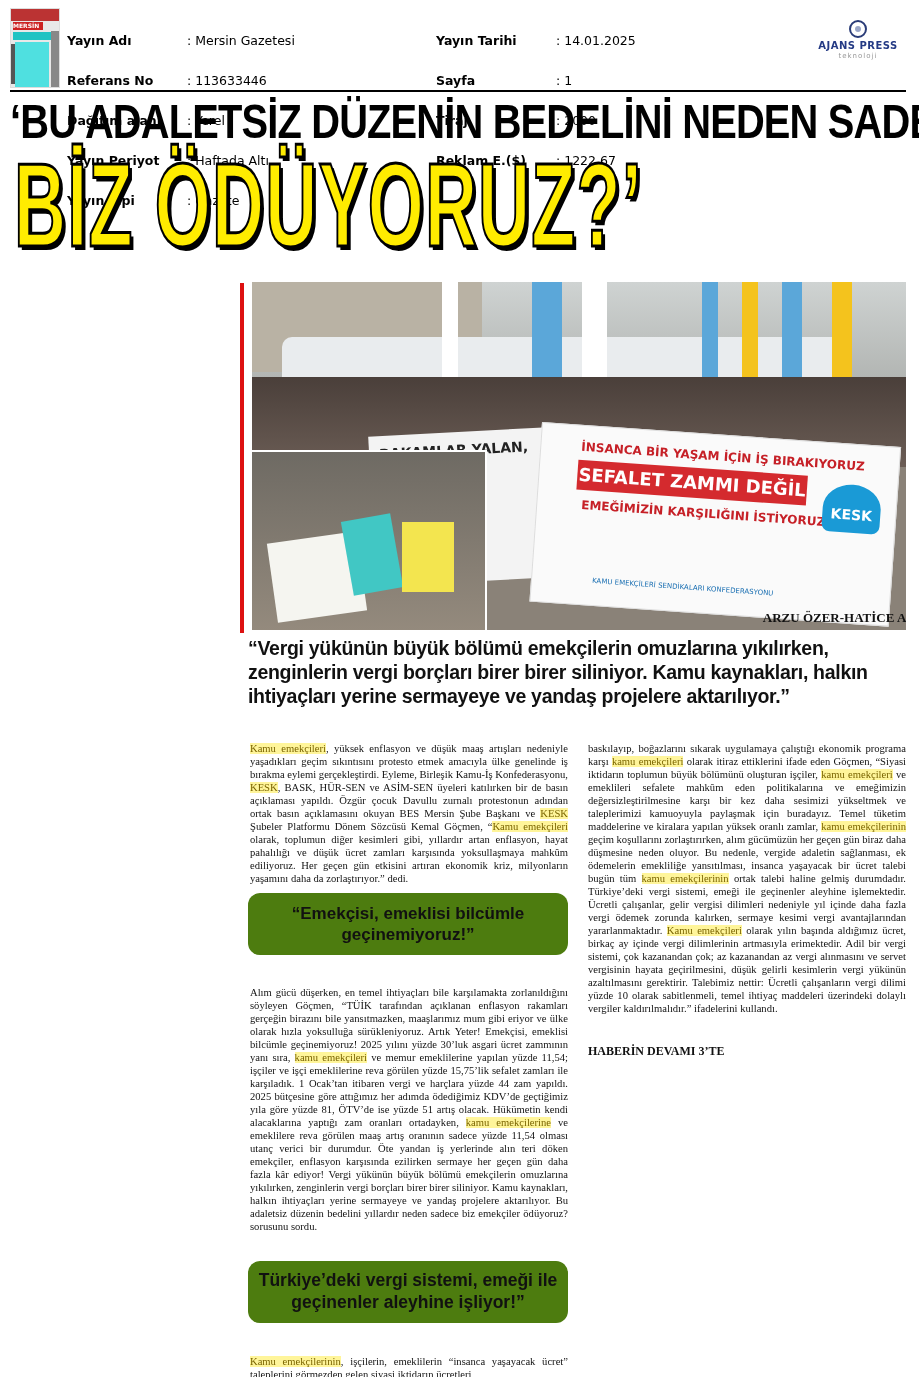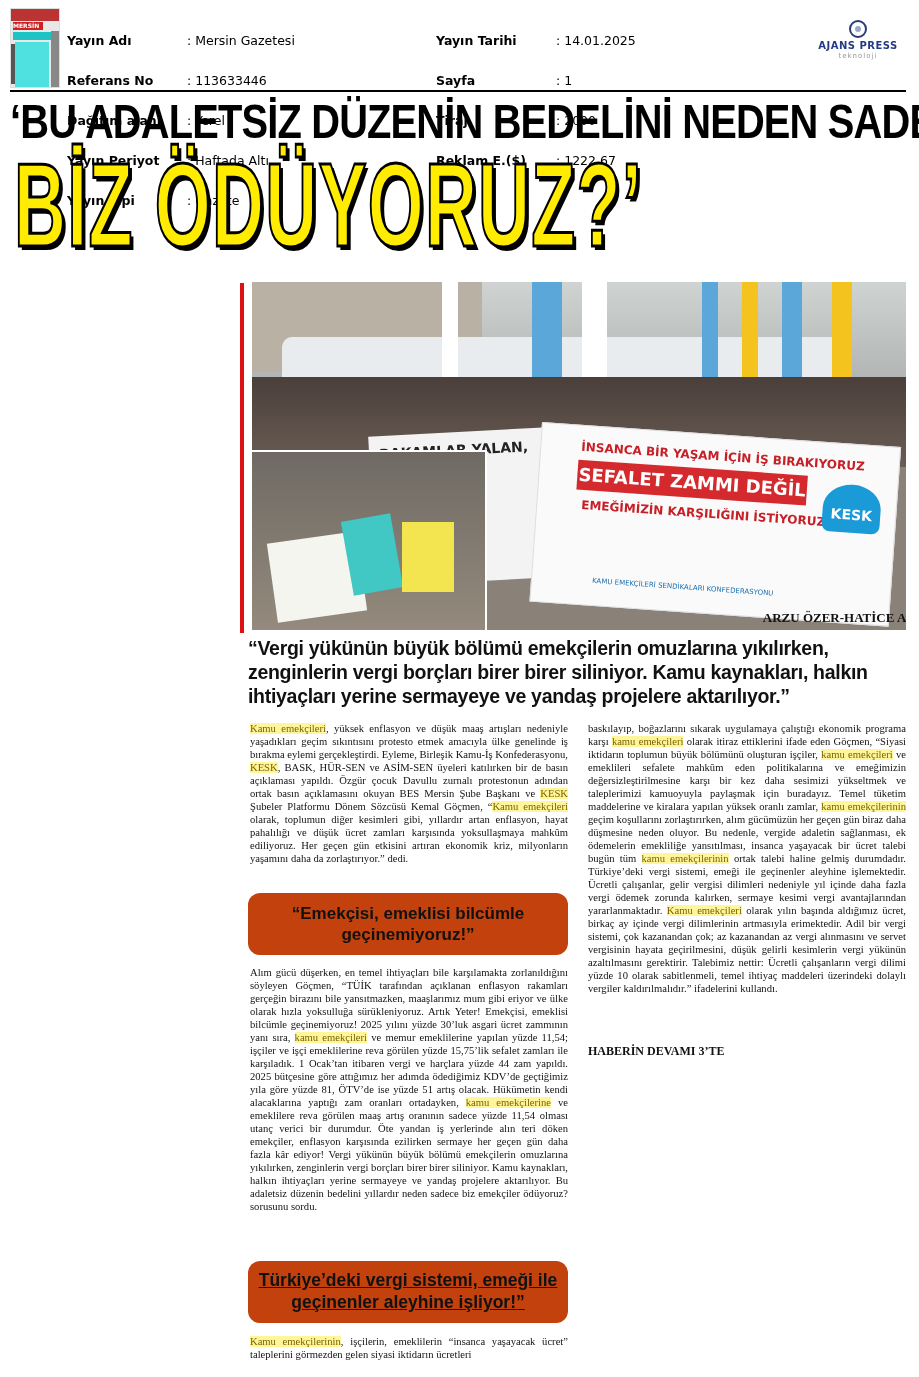--- a/index.html
+++ b/index.html
@@ -59,32 +59,32 @@
     .photo .inset { position: absolute; left: 0; top: 168px; width: 235px; height: 180px; background: linear-gradient(#6e6a63, #948a7d); border-right: 2px solid #fff; border-top: 2px solid #fff; }
     .photo .sign1 { position: absolute; left: 20px; top: 85px; width: 90px; height: 80px; background: #f5f5f0; transform: rotate(-8deg); }
     .photo .sign2 { position: absolute; left: 95px; top: 65px; width: 50px; height: 75px; background: #41c7c4; transform: rotate(-10deg); }
     .photo .sign3 { position: absolute; left: 150px; top: 70px; width: 52px; height: 70px; background: #f3e54f; }
     .photo .credit { position: absolute; left: 0; bottom: 4px; width: 100%; text-align: right; font-family: "Liberation Serif", serif; font-weight: bold; font-size: 13px; color: #111; margin-left: 48px; }
 
     
     .pullquote { position: absolute; left: 248px; top: 636px; width: 660px; font-family: "Liberation Sans", sans-serif; font-weight: bold; font-size: 19.5px; line-height: 24px; letter-spacing: -0.3px; color: #111; }
 
     
-    .col { position: absolute; font-family: "Liberation Serif", serif; font-size: 10.6px; line-height: 13px; color: #111; text-align: justify; }
+    .col { position: absolute; font-family: "Liberation Serif", serif; font-size: 10.6px; line-height: 13px; color: #111; text-align: justify; margin-top: 20px; }
     .col-left-1 { left: 250px; top: 722px; width: 318px; }
     .col-left-2 { left: 250px; top: 966px; width: 318px; }
     .col-left-3 { left: 250px; top: 1335px; width: 318px; }
     .col-right { left: 588px; top: 722px; width: 318px; }
     .hl { background: #fff59a; color: #7a6400; }
     .cont { position: absolute; left: 588px; top: 1044px; width: 318px; text-align: left; font-family: "Liberation Serif", serif; font-weight: bold; font-size: 12px; color: #111; }
 
     
-    .ybox { position: absolute; background: #c2410c; border-radius: 12px; font-family: "Liberation Sans", sans-serif; font-weight: bold; color: #111; text-align: center; }
+    .ybox { position: absolute; background: #4d7c0f; border-radius: 12px; font-family: "Liberation Sans", sans-serif; font-weight: bold; color: #111; text-align: center; }
     .ybox-1 { left: 248px; top: 893px; width: 320px; height: 62px; font-size: 17px; line-height: 21px; padding-top: 10px; }
-    .ybox-2 { left: 248px; top: 1261px; width: 320px; height: 62px; font-size: 17.5px; line-height: 22px; padding-top: 8px; text-decoration: underline; }
+    .ybox-2 { left: 248px; top: 1261px; width: 320px; height: 62px; font-size: 17.5px; line-height: 22px; padding-top: 8px; }
   </style>
 </head>
 <body>
 
 <div class="meta-header">
   <div class="thumb">
     <div class="t-top"></div>
     <div class="t-logo">MERSİN</div>
     <div class="t-band"></div>
     <div class="t-main"></div>

